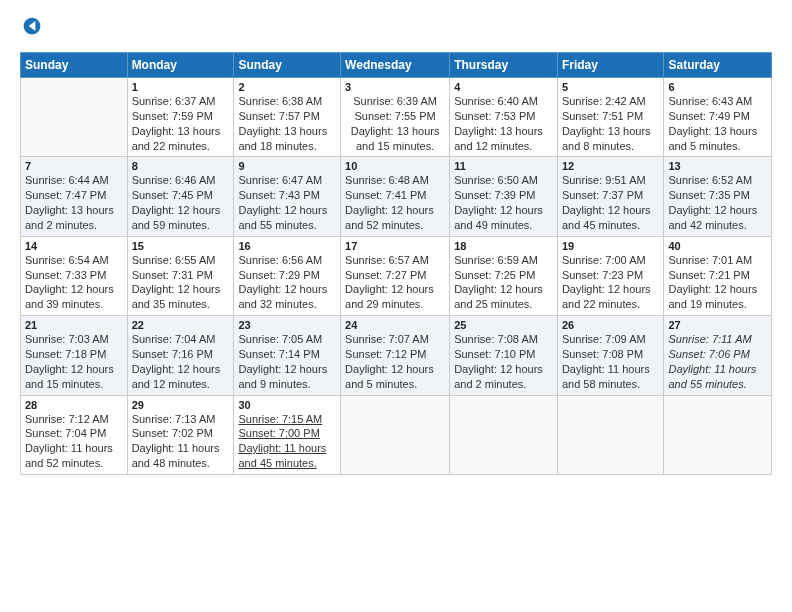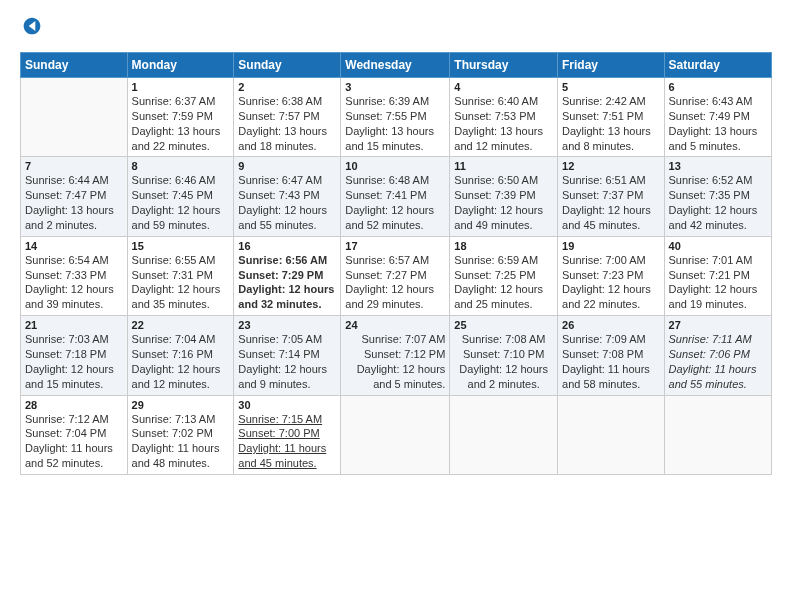--- a/index.html
+++ b/index.html
@@ -149,21 +149,21 @@
           </td>
           <td>
             <span class="day-number">2</span>
             <div class="day-info" style="white-space: pre-line;">Sunrise: 6:38 AM
 Sunset: 7:57 PM
 Daylight: 13 hours
 and 18 minutes.</div>
           </td>
           <td>
             <span class="day-number">3</span>
-            <div class="day-info" style="white-space: pre-line;">Sunrise: 6:39 AM
+            <div class="day-info" style="white-space: pre-line; text-align: center;">Sunrise: 6:39 AM
 Sunset: 7:55 PM
 Daylight: 13 hours
 and 15 minutes.</div>
           </td>
           <td>
             <span class="day-number">4</span>
             <div class="day-info" style="white-space: pre-line;">Sunrise: 6:40 AM
 Sunset: 7:53 PM
 Daylight: 13 hours
 and 12 minutes.</div>
@@ -214,21 +214,21 @@
           </td>
           <td>
             <span class="day-number">11</span>
             <div class="day-info" style="white-space: pre-line;">Sunrise: 6:50 AM
 Sunset: 7:39 PM
 Daylight: 12 hours
 and 49 minutes.</div>
           </td>
           <td>
             <span class="day-number">12</span>
-            <div class="day-info" style="white-space: pre-line;">Sunrise: 6:51 AM
+            <div class="day-info" style="white-space: pre-line;">Sunrise: 9:51 AM
 Sunset: 7:37 PM
 Daylight: 12 hours
 and 45 minutes.</div>
           </td>
           <td>
             <span class="day-number">13</span>
             <div class="day-info" style="white-space: pre-line;">Sunrise: 6:52 AM
 Sunset: 7:35 PM
 Daylight: 12 hours
 and 42 minutes.</div>
@@ -244,21 +244,21 @@
           </td>
           <td>
             <span class="day-number">15</span>
             <div class="day-info" style="white-space: pre-line;">Sunrise: 6:55 AM
 Sunset: 7:31 PM
 Daylight: 12 hours
 and 35 minutes.</div>
           </td>
           <td>
             <span class="day-number">16</span>
-            <div class="day-info" style="white-space: pre-line; font-weight: bold;">Sunrise: 6:56 AM
+            <div class="day-info" style="white-space: pre-line;">Sunrise: 6:56 AM
 Sunset: 7:29 PM
 Daylight: 12 hours
 and 32 minutes.</div>
           </td>
           <td>
             <span class="day-number">17</span>
             <div class="day-info" style="white-space: pre-line;">Sunrise: 6:57 AM
 Sunset: 7:27 PM
 Daylight: 12 hours
 and 29 minutes.</div>
@@ -302,28 +302,28 @@
           </td>
           <td>
             <span class="day-number">23</span>
             <div class="day-info" style="white-space: pre-line;">Sunrise: 7:05 AM
 Sunset: 7:14 PM
 Daylight: 12 hours
 and 9 minutes.</div>
           </td>
           <td>
             <span class="day-number">24</span>
-            <div class="day-info" style="white-space: pre-line; text-align: right;">Sunrise: 7:07 AM
+            <div class="day-info" style="white-space: pre-line;">Sunrise: 7:07 AM
 Sunset: 7:12 PM
 Daylight: 12 hours
 and 5 minutes.</div>
           </td>
           <td>
             <span class="day-number">25</span>
-            <div class="day-info" style="white-space: pre-line; text-align: center;">Sunrise: 7:08 AM
+            <div class="day-info" style="white-space: pre-line;">Sunrise: 7:08 AM
 Sunset: 7:10 PM
 Daylight: 12 hours
 and 2 minutes.</div>
           </td>
           <td>
             <span class="day-number">26</span>
             <div class="day-info" style="white-space: pre-line;">Sunrise: 7:09 AM
 Sunset: 7:08 PM
 Daylight: 11 hours
 and 58 minutes.</div>

